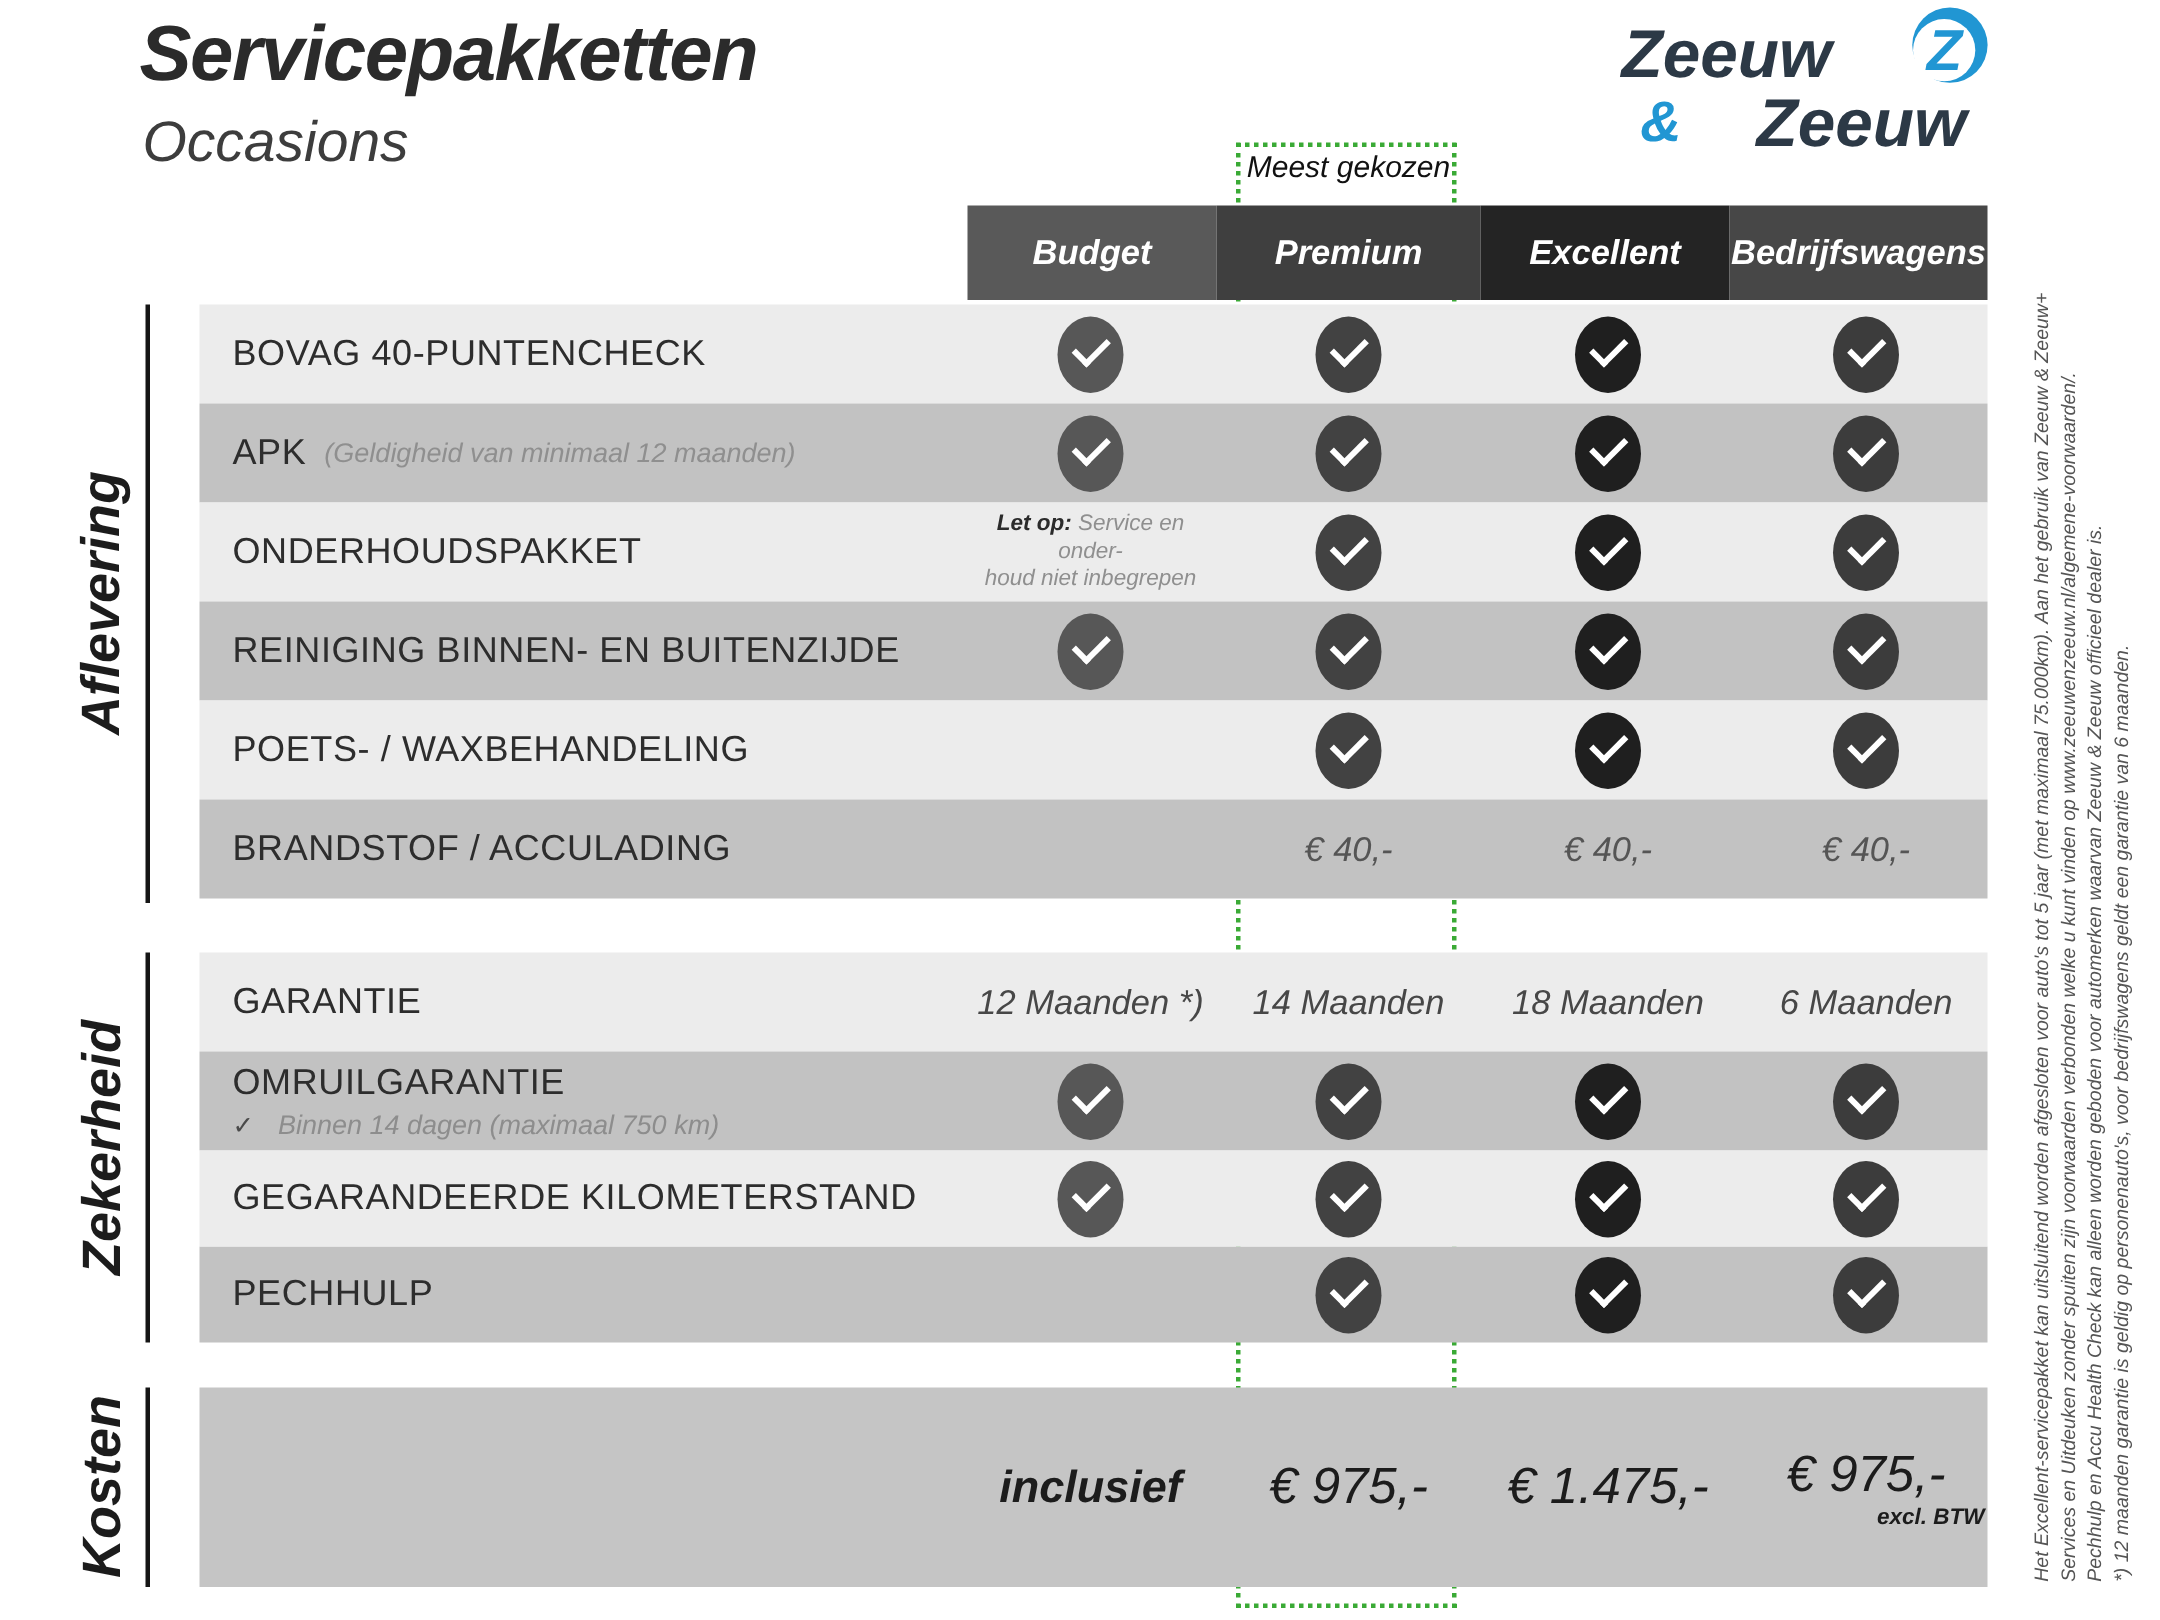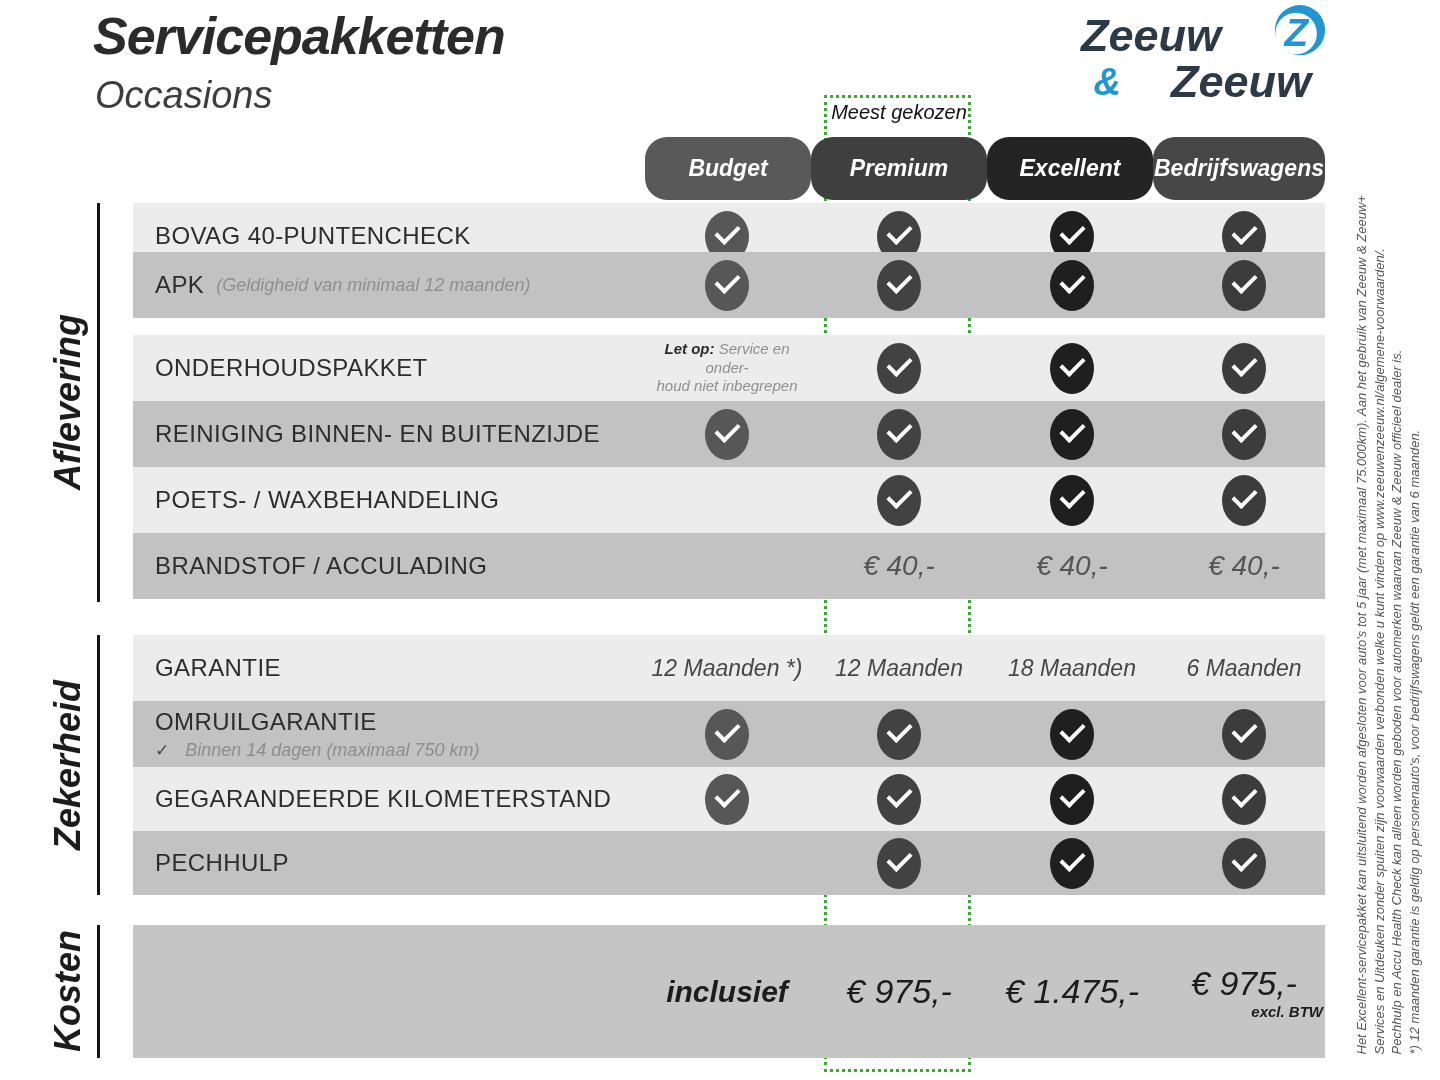--- a/index.html
+++ b/index.html
@@ -13,21 +13,21 @@
 
   .logo{position:absolute;left:1095px;top:4px;width:232px;color:#2c3946;}
   .logo-row{display:flex;justify-content:flex-end;align-items:center;font-size:45px;
             font-weight:bold;font-style:italic;line-height:1.0;gap:48px;}
   .logo-row2{margin-top:-8px;padding-right:16px;}
   .logo .amp{color:#2196d3;font-size:38px;margin-right:2px;}
   .logo svg{margin-left:2px;}
 
   
   .col-h{position:absolute;top:137px;height:63px;display:flex;align-items:center;justify-content:center;
-         color:#ffffff;font-size:23px;font-weight:bold;font-style:italic;border-radius:22px;}
+         color:#ffffff;font-size:23px;font-weight:bold;font-style:italic;}
   .h0{left:645px;width:166px;background:#595959;}
   .h1{left:811px;width:176px;background:#3f3f3f;}
   .h2{left:987px;width:166px;background:#242424;}
   .h3{left:1153px;width:172px;background:#474747;}
 
   
   .hl-box{position:absolute;left:824px;top:95px;width:147px;height:977px;
           border:3px dotted #3aaa35;box-sizing:border-box;}
   .hl-label{position:absolute;left:811px;top:101px;width:176px;text-align:center;
             font-size:20px;font-weight:normal;font-style:italic;color:#111111;}
@@ -44,21 +44,21 @@
   .sub-check{font-style:normal;color:#4a4a4a;margin-right:16px;font-size:17px;}
 
   .cell{position:absolute;top:0;bottom:0;width:170px;display:flex;align-items:center;justify-content:center;}
   .c0{left:509px;}.c1{left:681px;}.c2{left:854px;}.c3{left:1026px;}
 
   .check{width:44px;height:51px;border-radius:50%;position:relative;}
   .check::after{content:"";position:absolute;left:11px;top:14px;width:19px;height:10px;
                 border-left:4px solid #ffffff;border-bottom:4px solid #ffffff;transform:rotate(-45deg);}
   .ck0{background:#575757;}.ck1{background:#424242;}.ck2{background:#1f1f1f;}.ck3{background:#3c3c3c;}
 
-  .txt-eur{font-size:28px;font-style:italic;color:#555555;}
+  .txt-eur{font-size:23px;font-style:italic;color:#555555;}
   .txt-maanden{font-size:23px;font-style:italic;color:#474747;white-space:nowrap;}
 
   .cell-note{font-size:15px;font-style:italic;color:#8f8f8f;text-align:center;line-height:1.25;}
   .cell-note b{color:#2b2b2b;}
 
   
   .kosten-row{position:absolute;left:133px;top:925px;width:1192px;height:133px;background:#c5c5c5;}
   .kosten-incl{font-size:30px;font-weight:bold;font-style:italic;color:#1c1c1c;}
   .kosten-price{font-size:34px;font-weight:normal;font-style:italic;color:#1c1c1c;white-space:nowrap;}
   .kcol{flex-direction:column;}
@@ -119,21 +119,21 @@
         <div class="check ck1"></div>
       </div>
     <div class="cell c2">
         <div class="check ck2"></div>
       </div>
     <div class="cell c3">
         <div class="check ck3"></div>
       </div>
   </div>
 
-  <div class="row bg-dark" style="top:252px;height:66px;text-decoration:underline;">
+  <div class="row bg-dark" style="top:269px;height:66px;text-decoration:underline;">
     <div class="row-label">
       <span class="label-main">APK</span>
       <span class="label-note">(Geldigheid van minimaal 12 maanden)</span>
     </div>
     <div class="cell c0">
         <div class="check ck0"></div>
       </div>
     <div class="cell c1">
         <div class="check ck1"></div>
       </div>
@@ -216,21 +216,21 @@
   </div>
 
   <div class="row bg-light" style="top:635px;height:66px;">
     <div class="row-label">
         <span class="label-main">GARANTIE</span>
       </div>
     <div class="cell c0">
         <span class="txt-maanden">12 Maanden *)</span>
       </div>
     <div class="cell c1">
-        <span class="txt-maanden">12 Maanden</span>
+        <span class="txt-maanden">14 Maanden</span>
       </div>
     <div class="cell c2">
         <span class="txt-maanden">18 Maanden</span>
       </div>
     <div class="cell c3">
         <span class="txt-maanden">6 Maanden</span>
       </div>
   </div>
 
   <div class="row bg-dark" style="top:701px;height:66px;">

